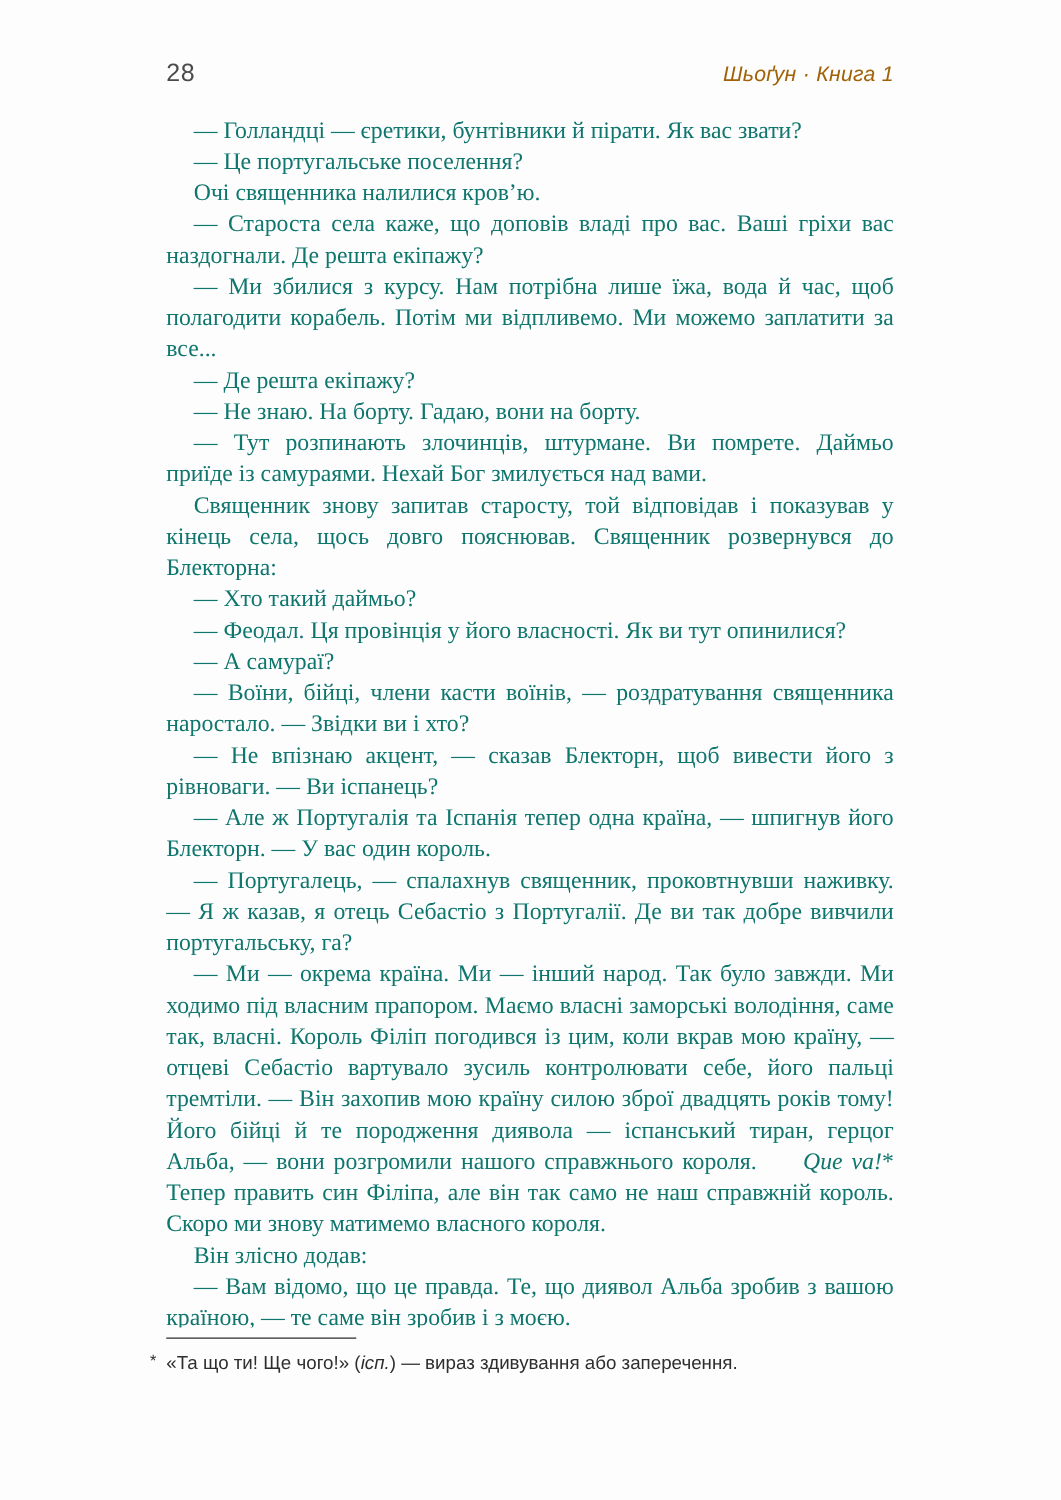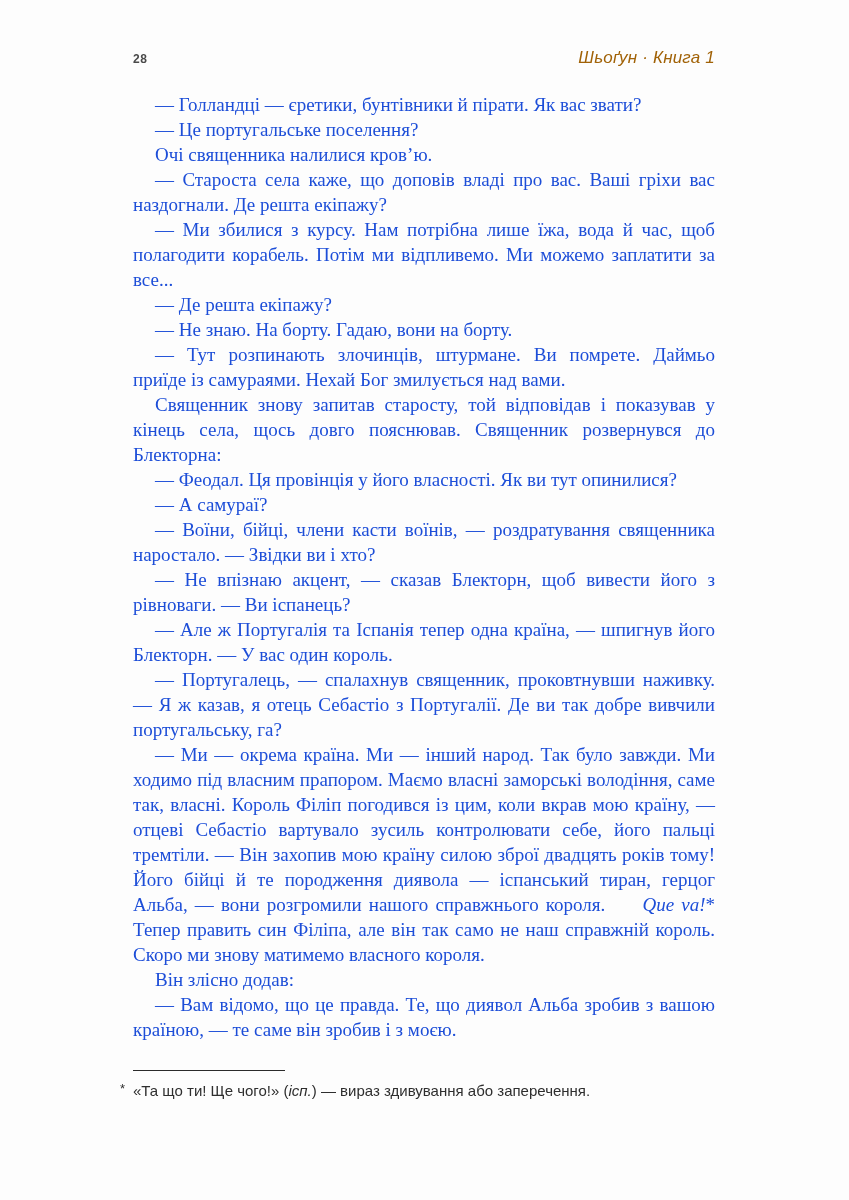--- a/index.html
+++ b/index.html
@@ -21,41 +21,40 @@
     position: absolute;
     top: 48px;
     left: 133px;
     right: 134px;
     display: flex;
     justify-content: space-between;
     align-items: baseline;
   }
   .folio {
     font-family: "Liberation Sans", sans-serif;
-    font-size: 12px;
+    font-size: 20px;
     color: #4a4a4a;
     letter-spacing: 0.5px;
-    font-weight: bold;
   }
   .running-title {
     font-family: "Liberation Sans", sans-serif;
     font-style: italic;
     font-size: 17px;
     color: #a16207;
     letter-spacing: 0.2px;
   }
   
   .body-text {
     position: absolute;
     top: 92px;
     left: 133px;
     width: 582px;
     font-size: 19px;
     line-height: 25px;
-    color: #1d4ed8;
+    color: #0f766e;
     text-align: justify;
     hyphens: auto;
     -webkit-hyphens: auto;
     z-index: 1;
   }
   .para {
     margin: 0;
     text-indent: 22px;
   }
   .para em { font-style: italic; margin-left: 30px; }
@@ -104,20 +103,21 @@
   <main class="body-text">
       <p class="para"><span>— Голландці — єретики, бунтівники й пірати. Як вас звати?</span></p>
       <p class="para"><span>— Це португальське поселення?</span></p>
       <p class="para"><span>Очі священника налилися кров’ю.</span></p>
       <p class="para"><span>— Староста села каже, що доповів владі про вас. Ваші гріхи вас наздогнали. Де решта екіпажу?</span></p>
       <p class="para"><span>— Ми збилися з курсу. Нам потрібна лише їжа, вода й час, щоб полагодити корабель. Потім ми відпливемо. Ми можемо заплатити за все...</span></p>
       <p class="para"><span>— Де решта екіпажу?</span></p>
       <p class="para"><span>— Не знаю. На борту. Гадаю, вони на борту.</span></p>
       <p class="para"><span>— Тут розпинають злочинців, штурмане. Ви помрете. Даймьо приїде із самураями. Нехай Бог змилується над вами.</span></p>
       <p class="para"><span>Священник знову запитав старосту, той відповідав і показував у кінець села, щось довго пояснював. Священник розвернувся до Блекторна:</span></p>
+      <p class="para"><span>— Хто такий даймьо?</span></p>
       <p class="para"><span>— Феодал. Ця провінція у його власності. Як ви тут опинилися?</span></p>
       <p class="para"><span>— А самураї?</span></p>
       <p class="para"><span>— Воїни, бійці, члени касти воїнів, — роздратування священника наростало. — Звідки ви і хто?</span></p>
       <p class="para"><span>— Не впізнаю акцент, — сказав Блекторн, щоб вивести його з рівноваги. — Ви іспанець?</span></p>
       <p class="para"><span>— Але ж Португалія та Іспанія тепер одна країна, — шпигнув його Блекторн. — У вас один король.</span></p>
       <p class="para"><span>— Португалець, — спалахнув священник, проковтнувши наживку. — Я ж казав, я отець Себастіо з Португалії. Де ви так добре вивчили португальську, га?</span></p>
       <p class="para"><span>— Ми — окрема країна. Ми — інший народ. Так було завжди. Ми ходимо під власним прапором. Маємо власні заморські володіння, саме так, власні. Король Філіп погодився із цим, коли вкрав мою країну, — отцеві Себастіо вартувало зусиль контролювати себе, його пальці тремтіли. — Він захопив мою країну силою зброї двадцять років тому! Його бійці й те породження диявола — іспанський тиран, герцог Альба, — вони розгромили нашого справжнього короля. </span><em>Que va!</em><span>* Тепер править син Філіпа, але він так само не наш справжній король. Скоро ми знову матимемо власного короля.</span></p>
       <p class="para"><span>Він злісно додав:</span></p>
       <p class="para"><span>— Вам відомо, що це правда. Те, що диявол Альба зробив з вашою країною, — те саме він зробив і з моєю.</span></p>
     </main>

